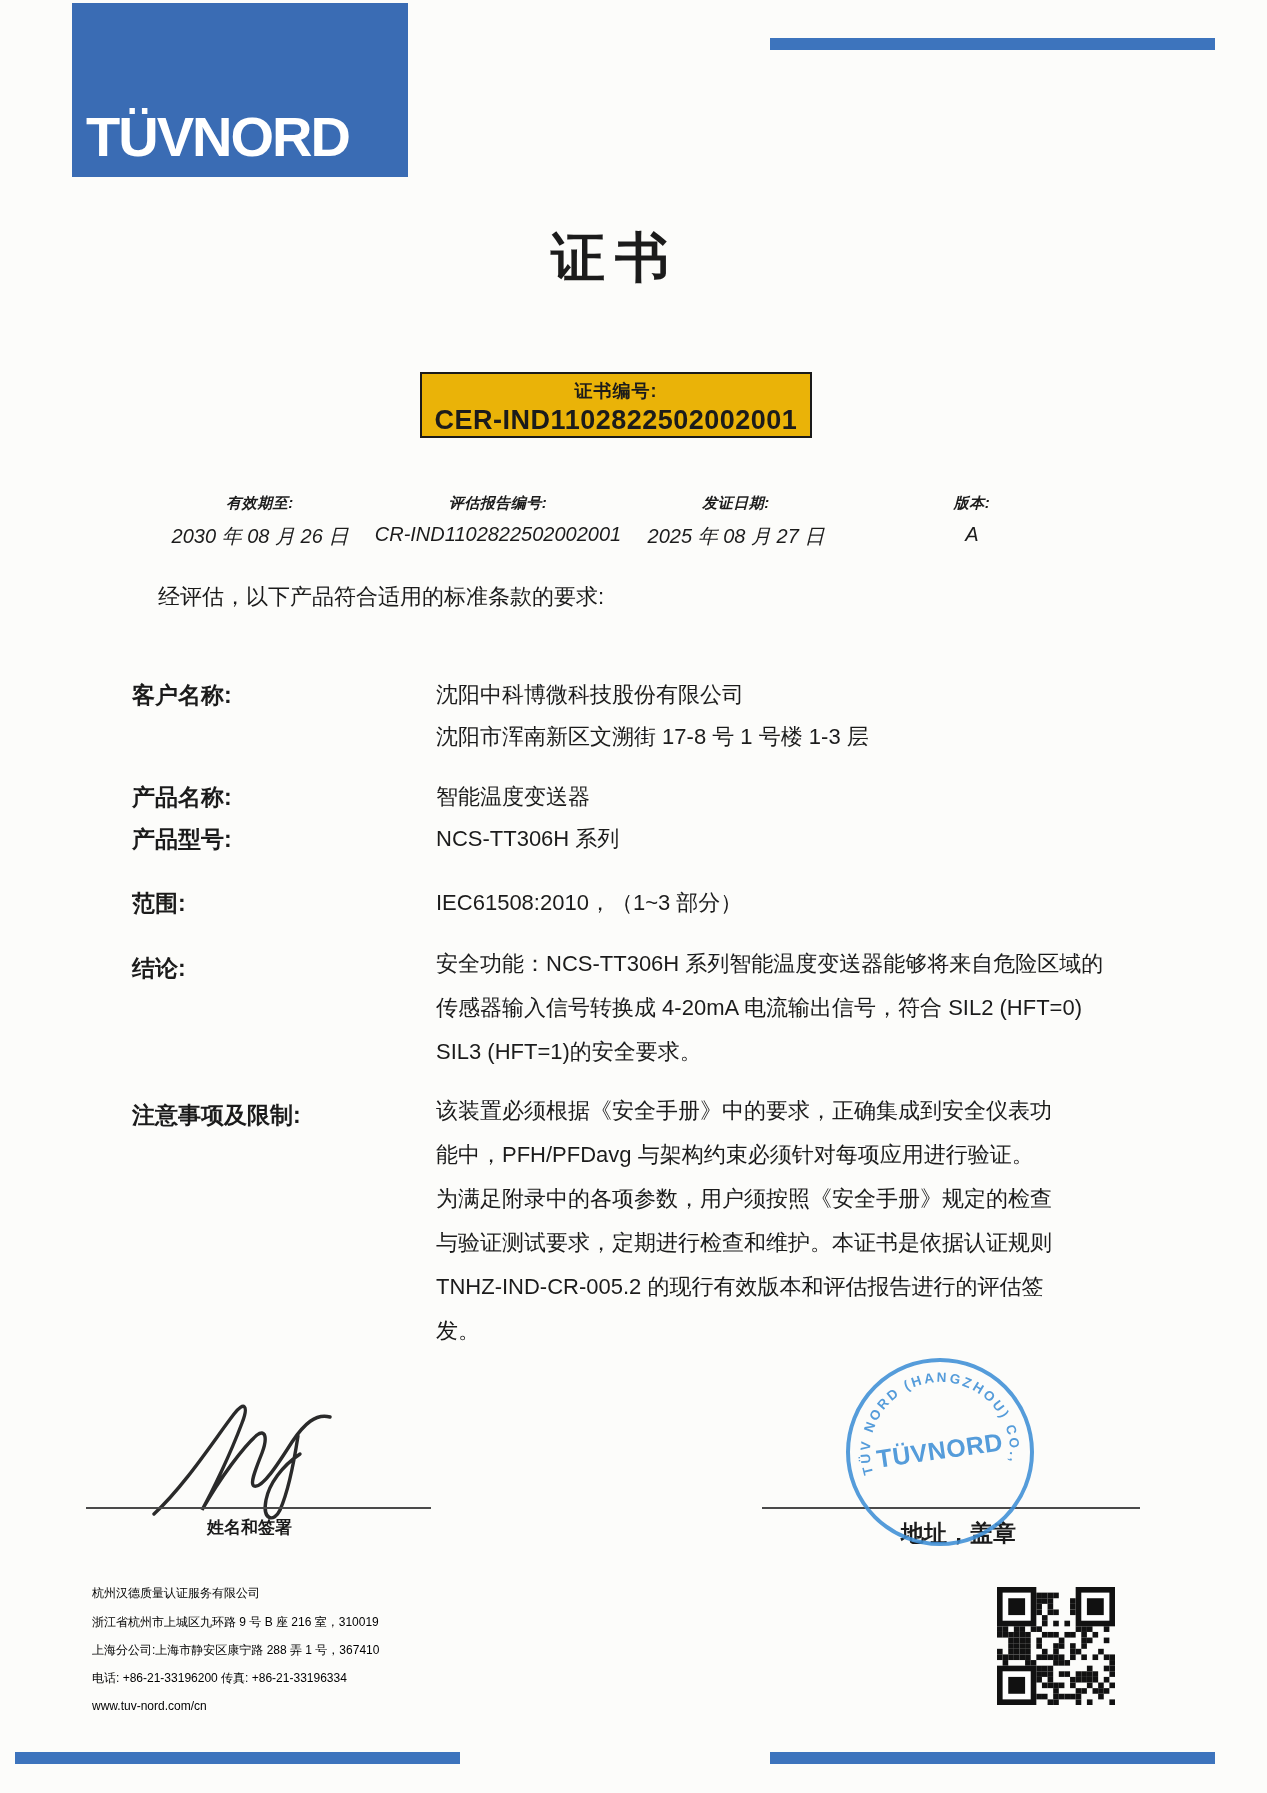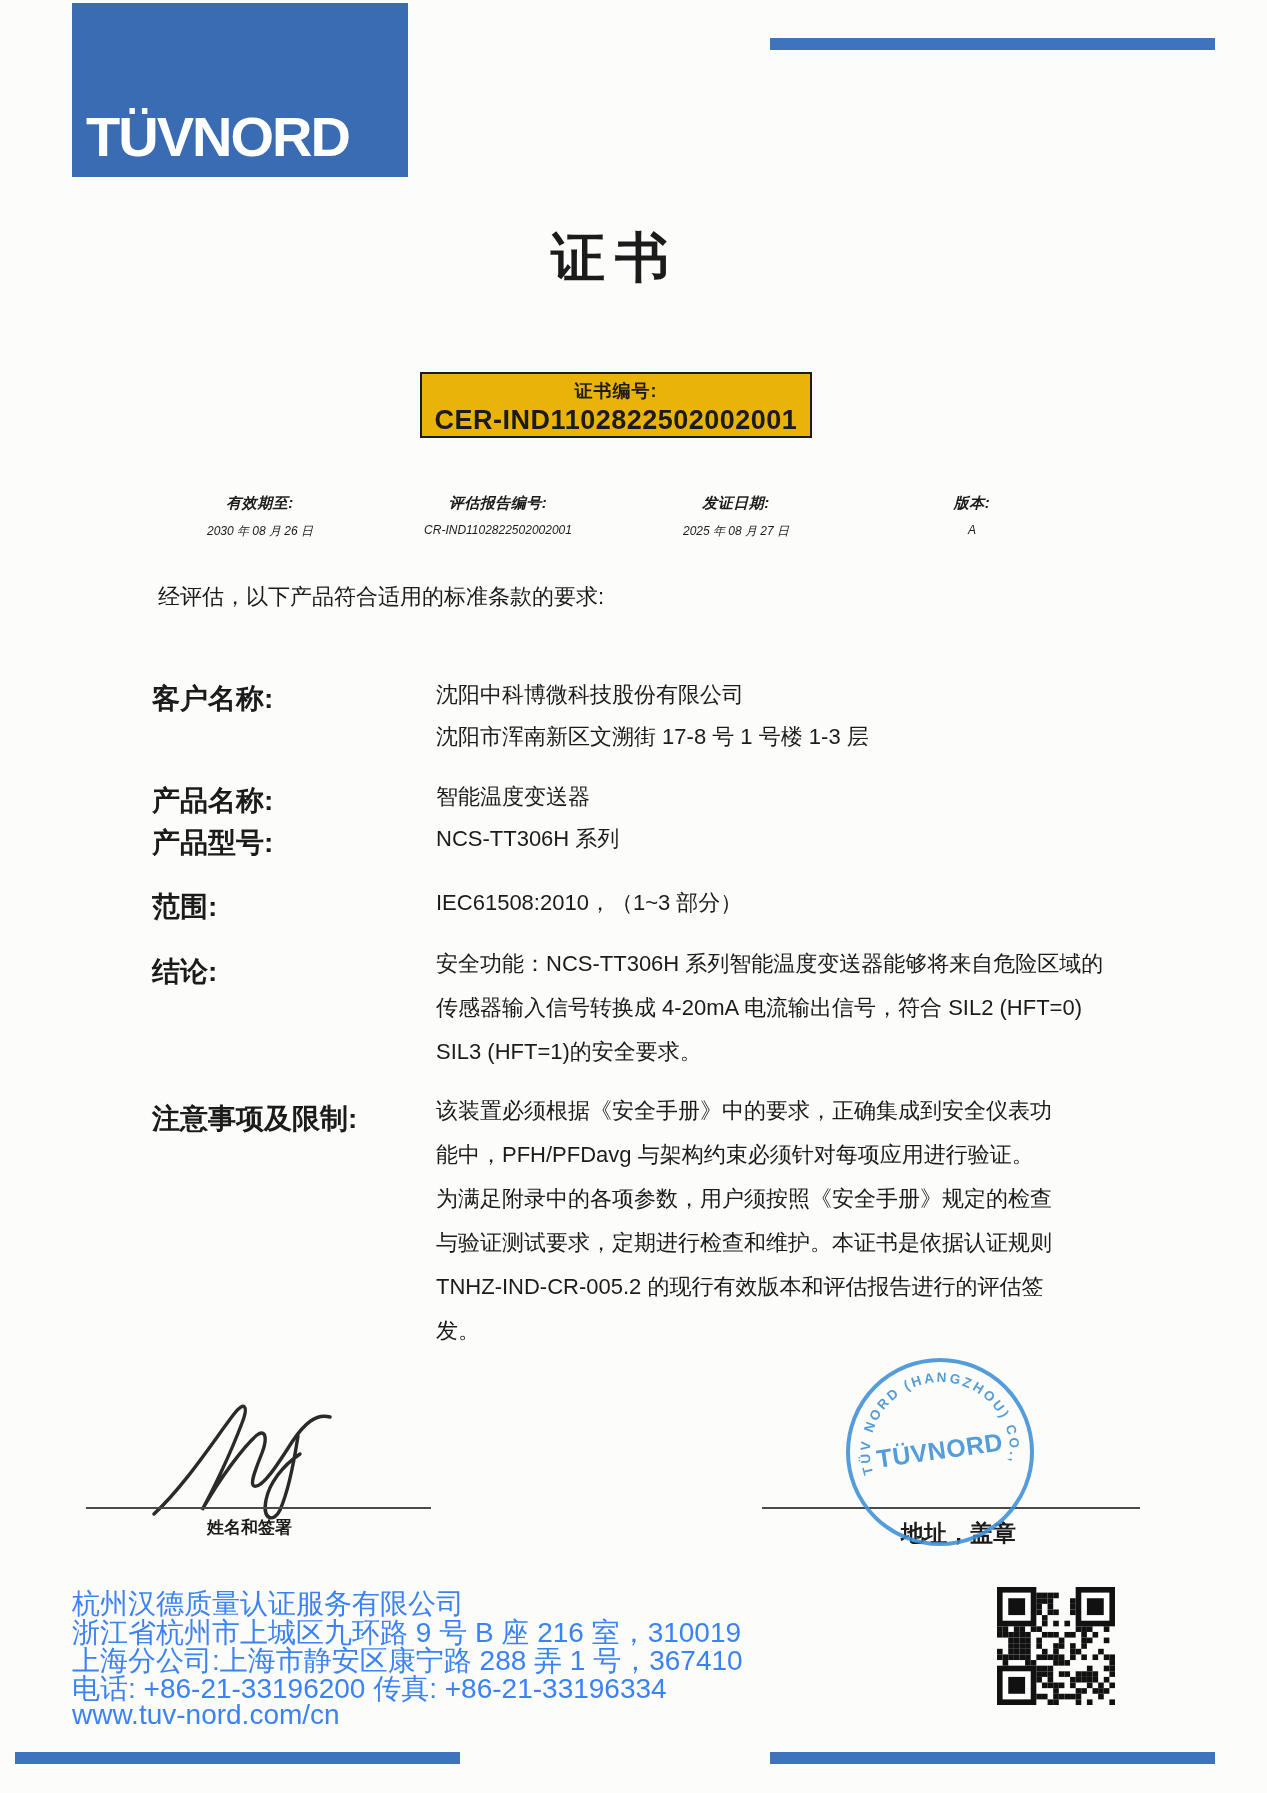--- a/index.html
+++ b/index.html
@@ -28,42 +28,42 @@
 
   
   .cert-box{left:420px;top:372px;width:388px;height:62px;border:2px solid #1a1a1a;
     text-align:center;background:#eab308;}
   .cert-box .lbl{margin-top:5px;font-size:18px;font-weight:bold;letter-spacing:1px;}
   .cert-box .num{margin-top:2px;font-size:27px;font-weight:bold;letter-spacing:0.5px;}
 
   
   .meta-col{top:494px;width:260px;text-align:center;font-style:italic;}
   .meta-col .m-lbl{font-size:15px;font-weight:bold;letter-spacing:0.5px;}
-  .meta-col .m-val{margin-top:10px;font-size:12px;}
+  .meta-col .m-val{margin-top:10px;font-size:20px;}
   .mc1{left:130px;} .mc2{left:368px;} .mc3{left:606px;} .mc4{left:842px;}
 
   .intro{left:158px;top:582px;font-size:22px;}
 
   
-  .f-label{left:152px;font-size:28px;font-weight:bold;white-space:nowrap;}
+  .f-label{left:132px;font-size:23px;font-weight:bold;white-space:nowrap;}
   .f-value{left:436px;font-size:22px;font-weight:normal;white-space:nowrap;}
   .para{left:436px;width:648px;font-size:22px;font-weight:normal;line-height:44px;}
   .para div{white-space:nowrap;}
 
   
   .sig-line{height:2px;background:#4a4a4a;top:1507px;}
   .sig-line-left{left:86px;width:345px;}
   .sig-line-right{left:762px;width:378px;}
   .sig-name-label{left:207px;top:1516px;font-size:17px;font-weight:bold;}
   .stamp-label{left:901px;top:1518px;font-size:23px;font-weight:bold;}
   .sig-svg{left:148px;top:1392px;}
   .stamp-svg{left:840px;top:1352px;}
 
   
-  .footer-line{left:72px;font-size:28px;color:#3b82f6;white-space:nowrap;}
+  .footer-line{left:92px;font-size:12px;color:#000000;white-space:nowrap;}
   .fl1{top:1585px;} .fl2{top:1614px;} .fl3{top:1642px;} .fl4{top:1670px;} .fl5{top:1699px;}
 
   .qr{left:997px;top:1585px;width:118px;height:122px;}
 
   .bottom-bar{top:1752px;height:12px;background:var(--bar-blue);}
   .bb-left{left:15px;width:445px;}
   .bb-right{left:770px;width:445px;}
 </style>
 </head>
 <body>

